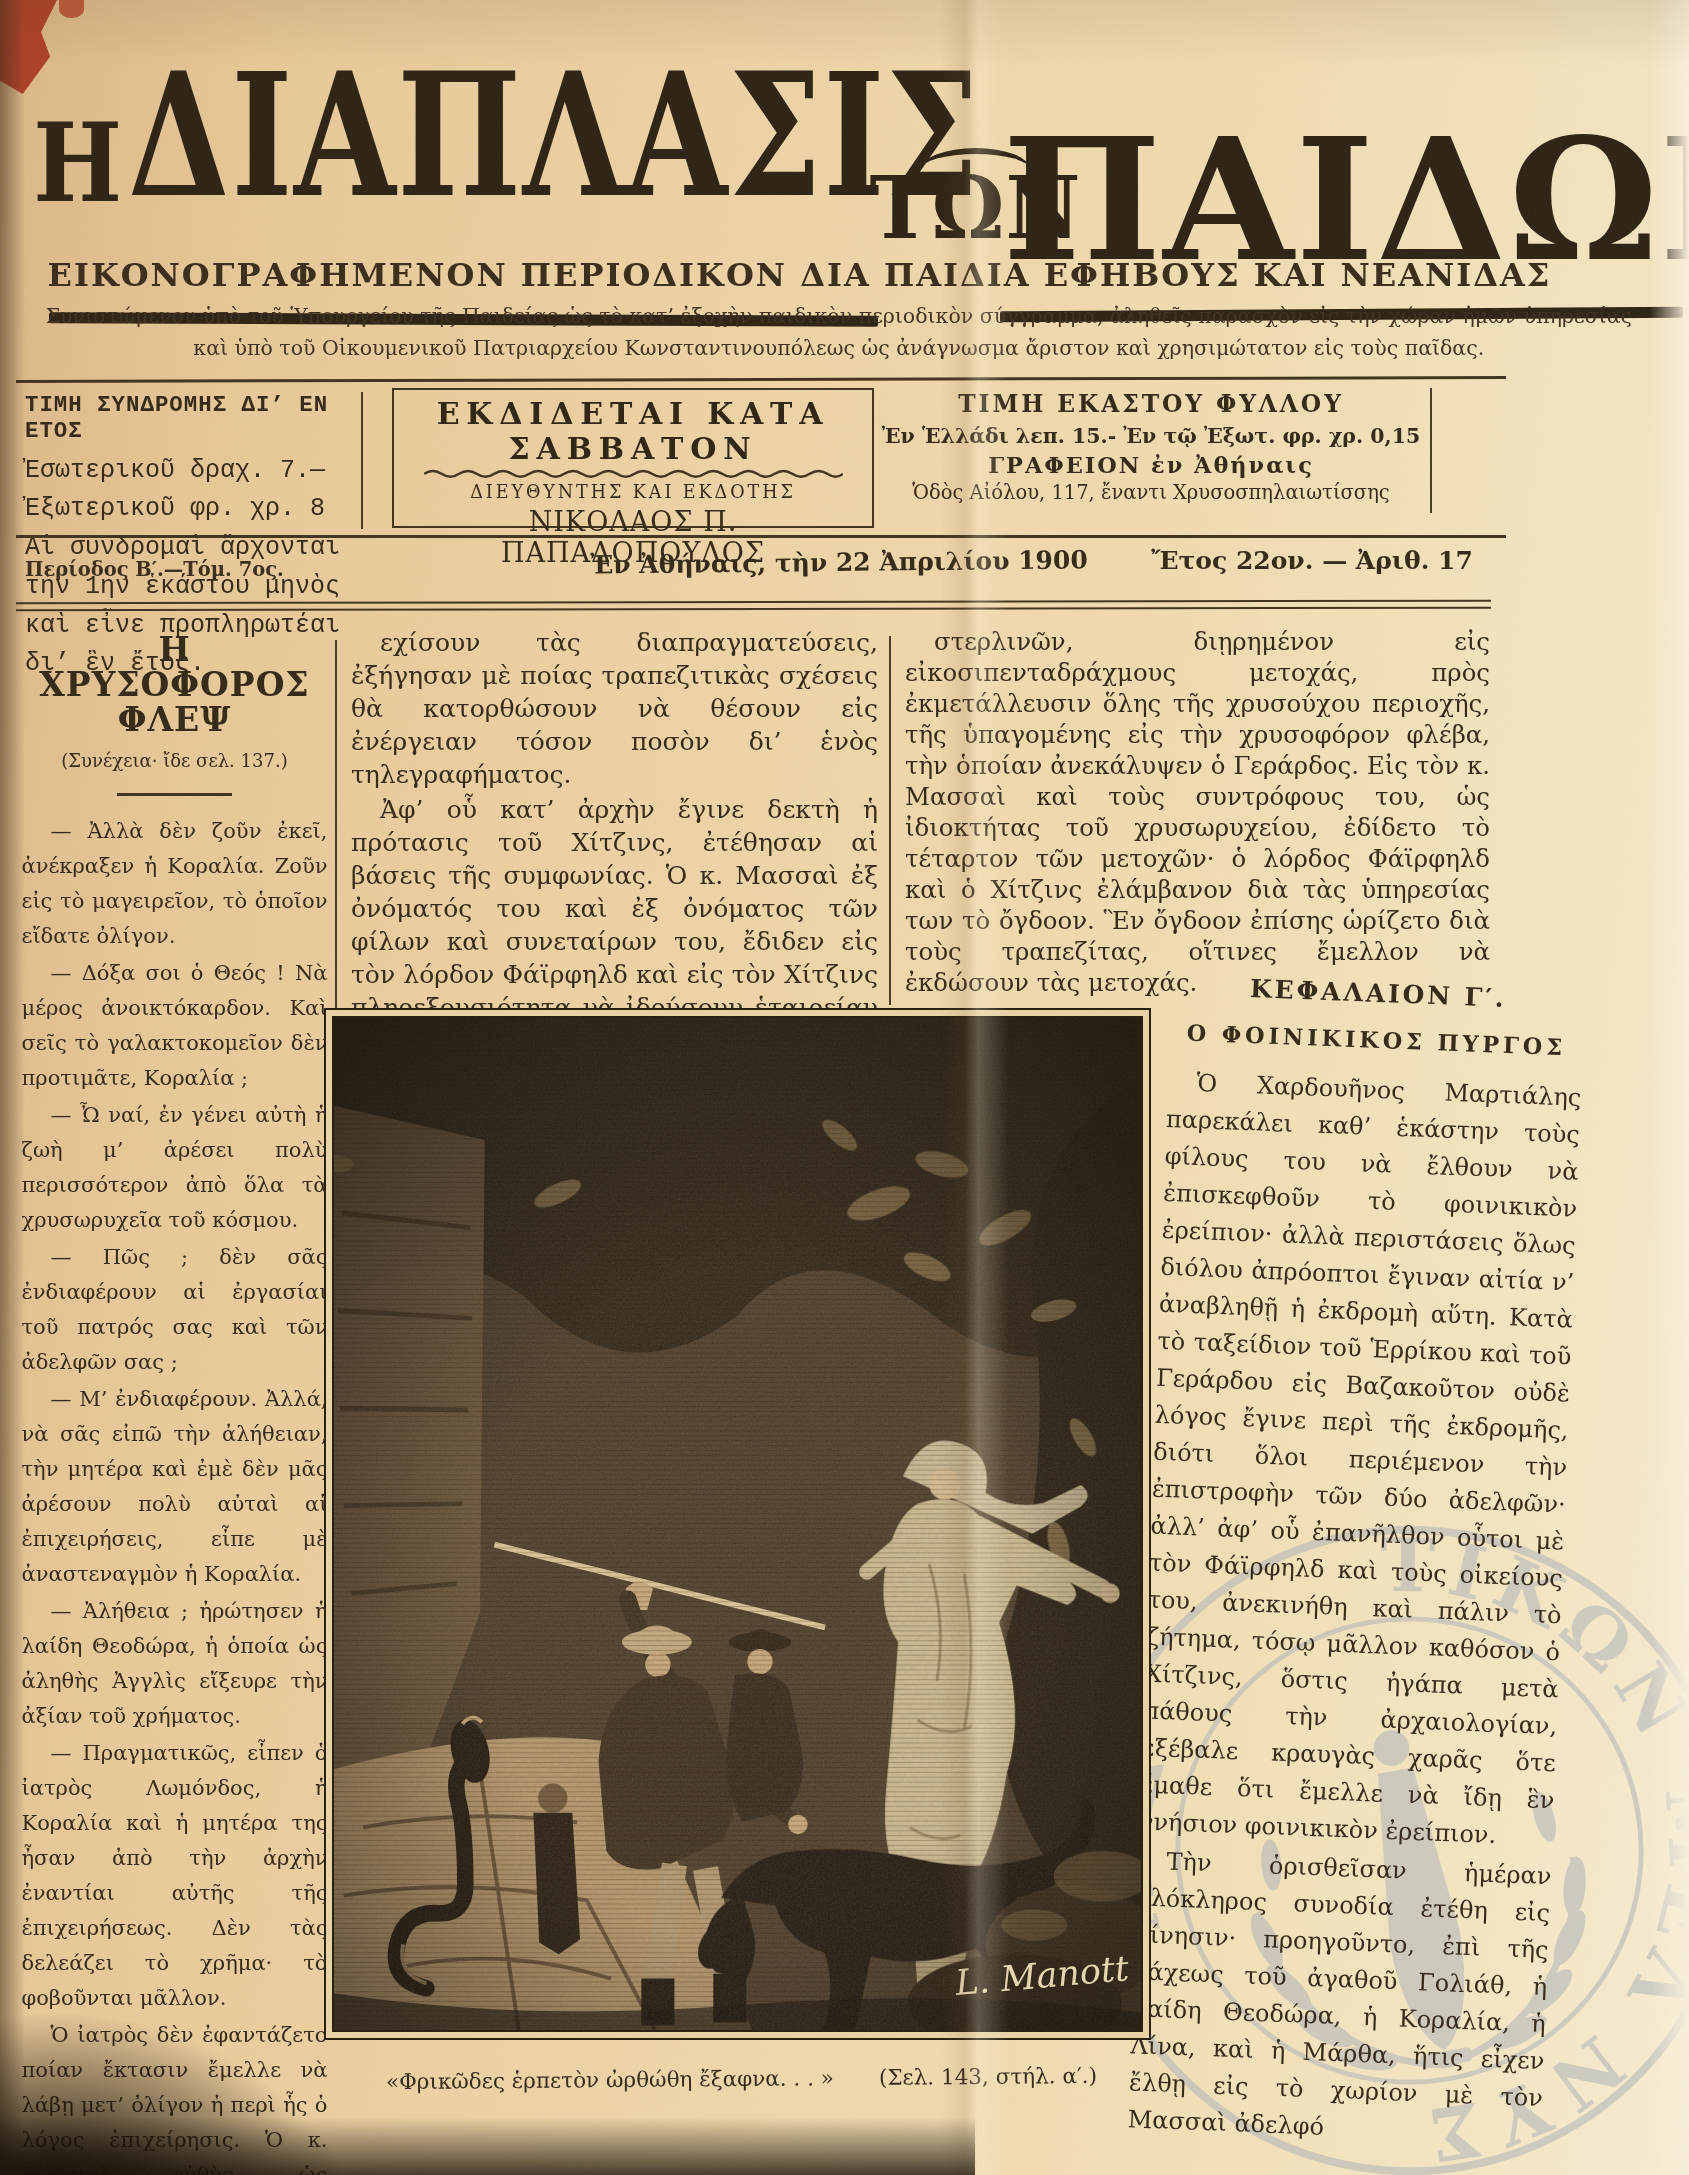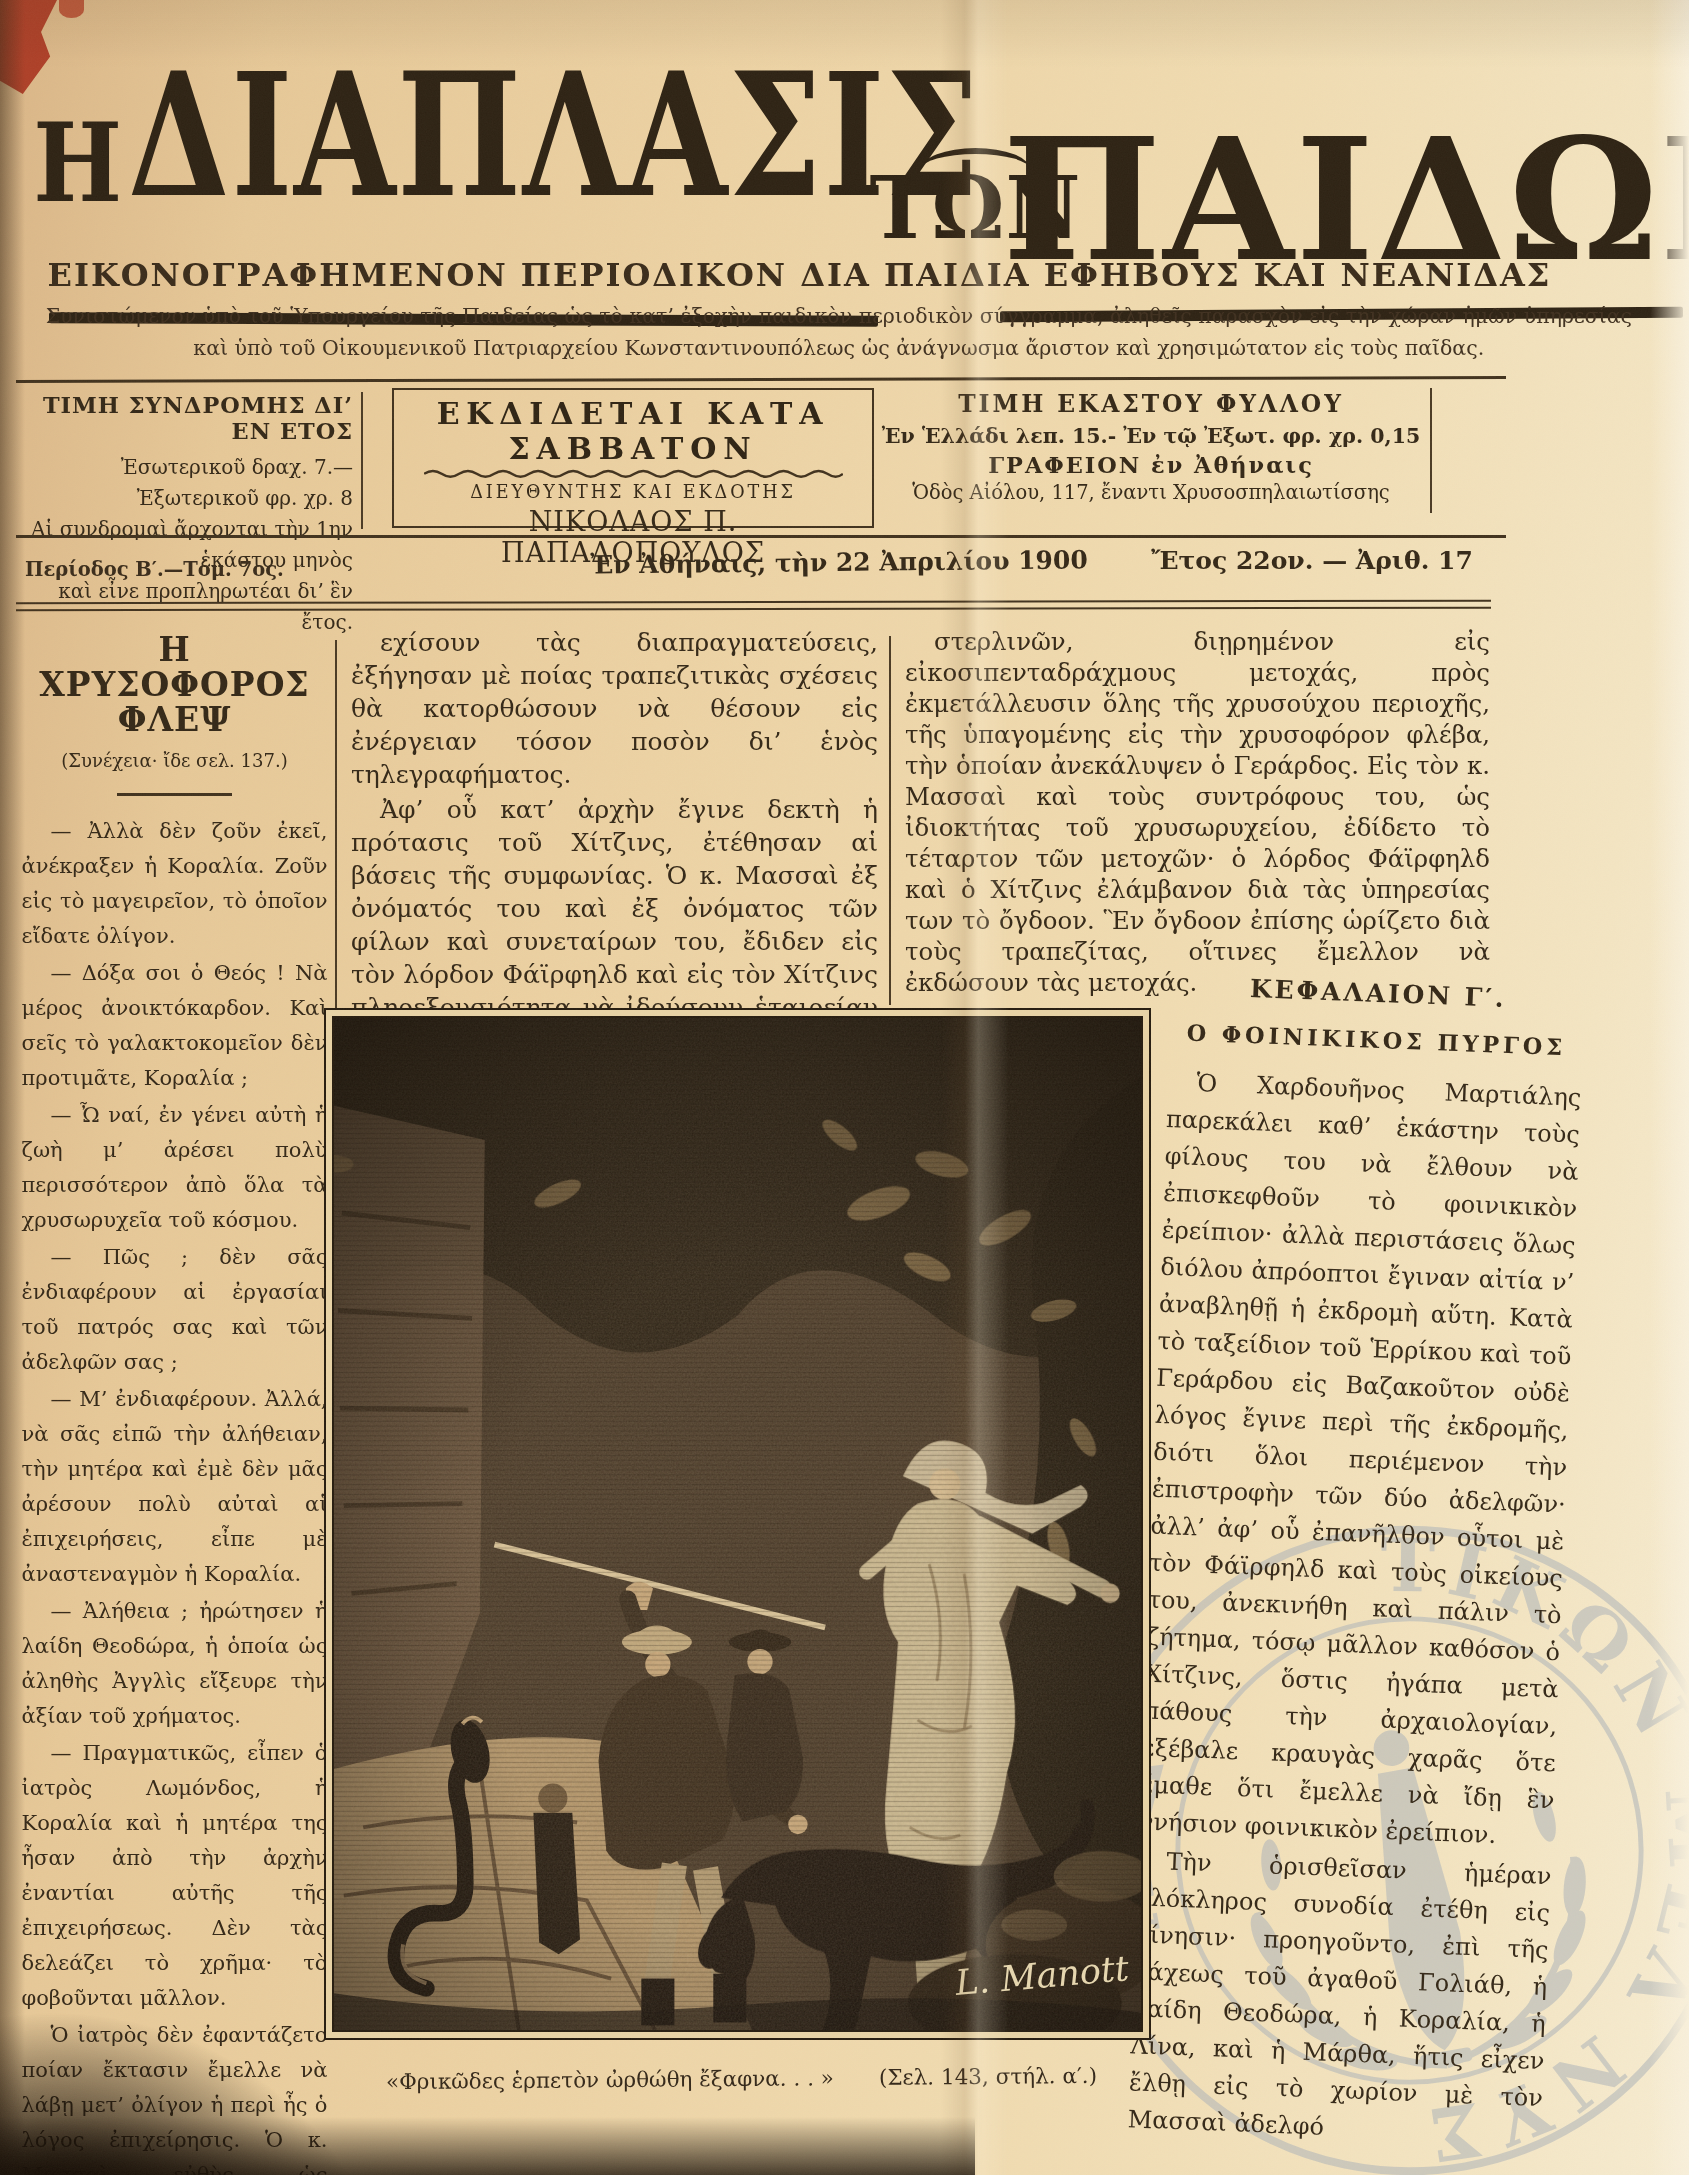--- a/index.html
+++ b/index.html
@@ -40,23 +40,23 @@
   .e1{left:9.8px;top:304px;}
   .e2{left:9.8px;top:336px;}
   
   .hrule{position:absolute;background:#41321e;z-index:3;}
   .ruleA{left:15.6px;top:378px;width:1490px;height:2.9px;transform:rotate(-.15deg);}
   .ruleB{left:15.6px;top:535px;width:1490px;height:2.9px;}
   .ruleC{left:15.6px;top:601px;width:1475px;height:8.8px;background:none;border-top:2.9px solid #41321e;border-bottom:2.9px solid #41321e;transform:rotate(-.1deg);}
   .vrule{position:absolute;background:#4a3a24;width:2px;z-index:3;}
   
   .infobar{position:absolute;left:0;top:384px;width:1689px;height:152px;z-index:3;}
-  .box-left{position:absolute;left:25px;top:7.8px;width:328px;text-align:right;}
+  .box-left{position:absolute;left:25px;top:7.8px;width:328px;text-align:left;font-family:Liberation Mono, monospace;}
   .box-left .t{font-size:22.4px;font-weight:bold;letter-spacing:1px;margin-bottom:7.8px;}
-  .box-left .l{font-size:20px;line-height:1.55;}
+  .box-left .l{font-size:25px;line-height:1.55;}
   .div1{left:361px;top:392px;height:137px;}
   .box-mid{position:absolute;left:392px;top:3.9px;width:482px;height:140px;border:2px solid #41321e;text-align:center;padding-top:5.9px;}
   .box-mid .t{font-size:30px;letter-spacing:6.8px;font-weight:bold;color:#2f2415;}
   .box-mid svg{display:block;margin:1px auto 3.9px auto;}
   .box-mid .s{font-size:17.6px;letter-spacing:2.9px;}
   .box-mid .n{font-size:27px;font-weight:normal;letter-spacing:1px;margin-top:4px;}
   .box-right{position:absolute;left:878px;top:5.9px;width:546px;text-align:center;}
   .box-right .t{font-size:23.4px;font-weight:bold;letter-spacing:2.9px;margin-bottom:5.9px;}
   .box-right .l1{font-size:20.5px;font-weight:bold;}
   .box-right .l2{font-size:22.4px;font-weight:bold;letter-spacing:2px;margin-top:3.9px;}

